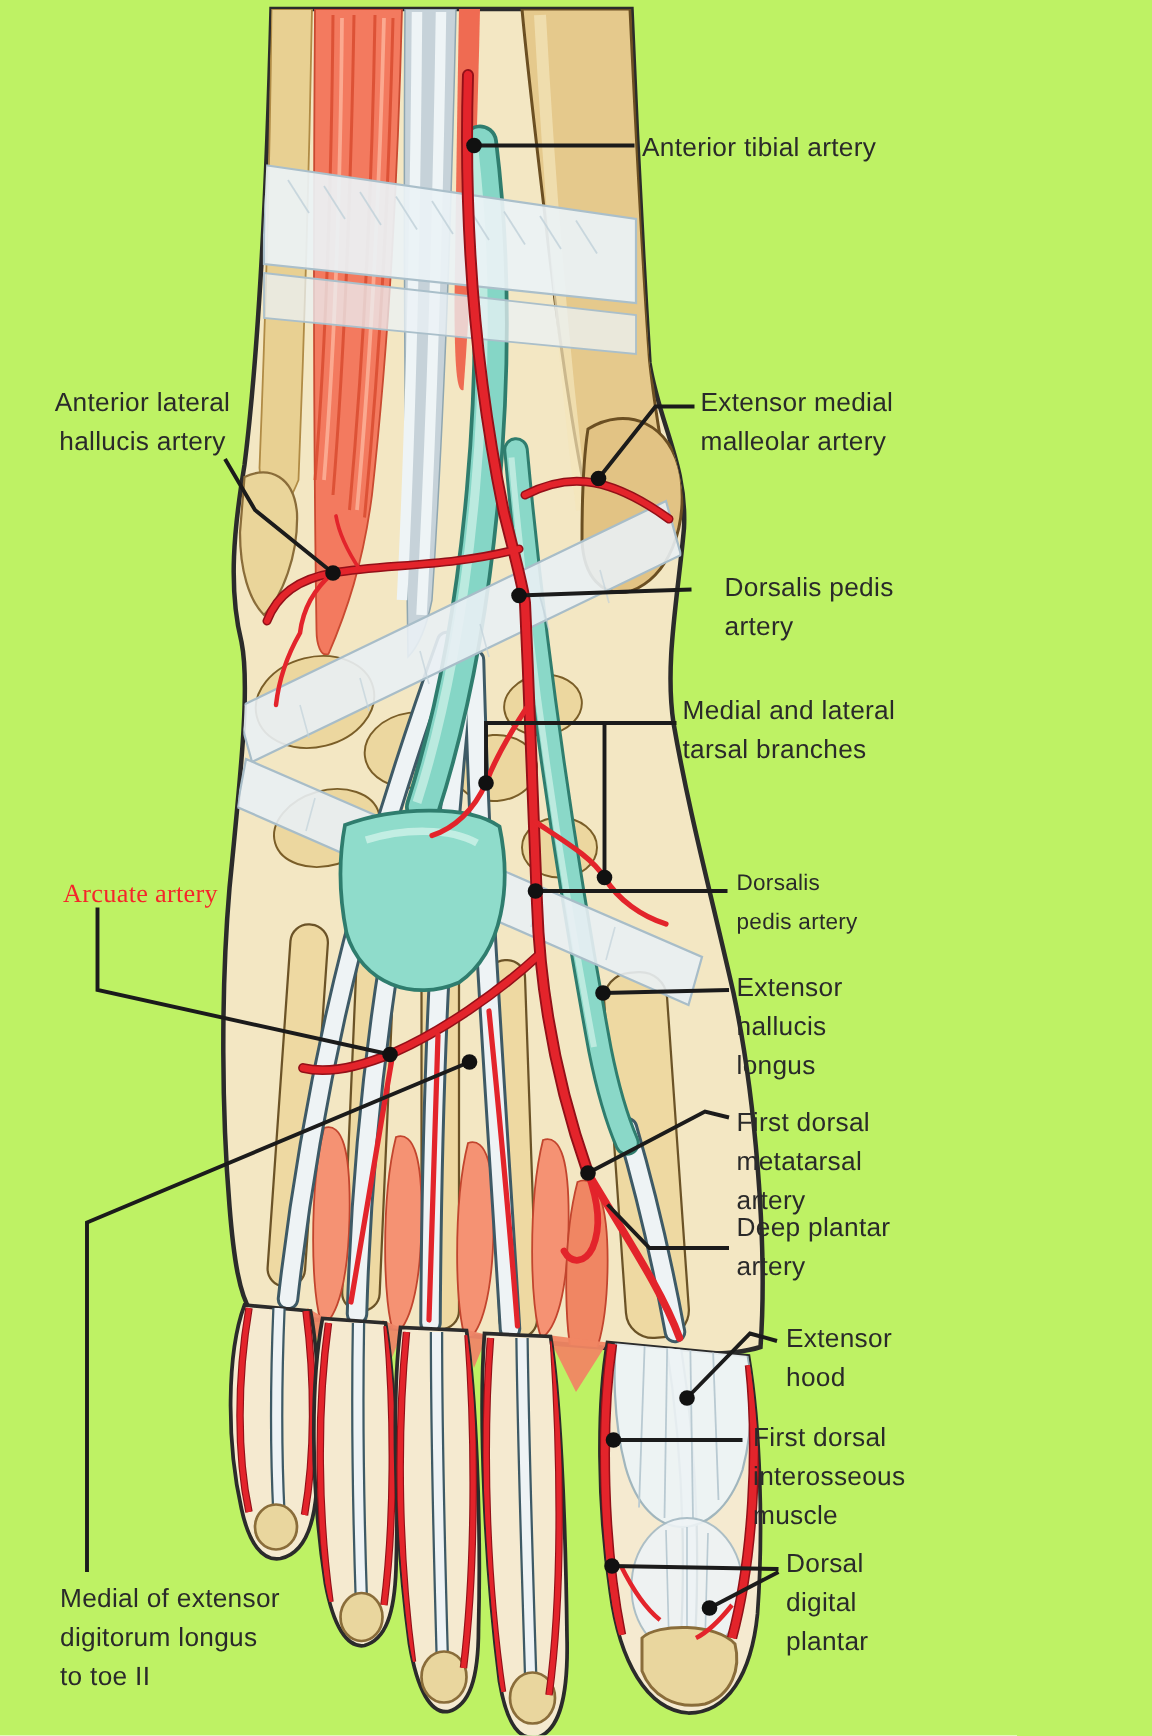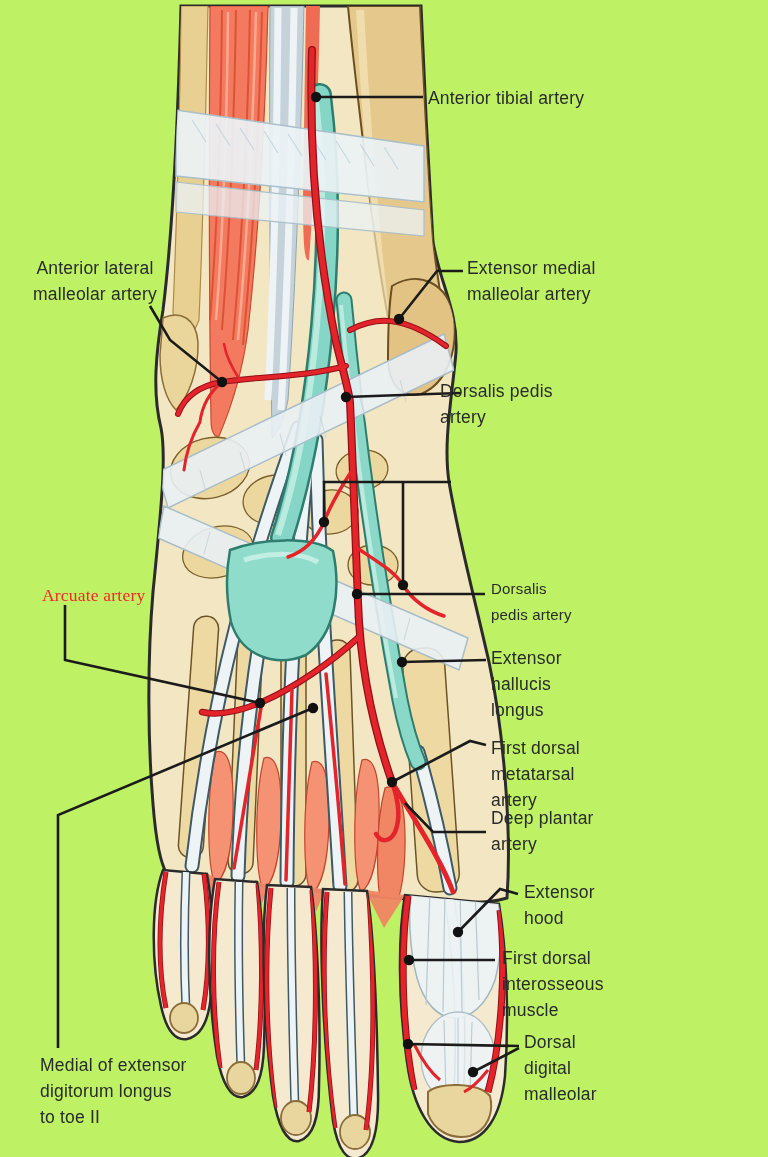--- a/index.html
+++ b/index.html
@@ -304,41 +304,43 @@
     <circle cx="458" cy="932" r="5.2"></circle>
     <circle cx="409" cy="960" r="5.2"></circle>
     <circle cx="408" cy="1044" r="5.2"></circle>
     <circle cx="473" cy="1072" r="5.2"></circle>
     <circle cx="313" cy="708" r="5.2"></circle>
   </g>
 </svg>
 
 <div class="label" style="left:428px;top:85px;">Anterior tibial artery</div>
 <div class="label center" style="left:14px;top:255px;width:162px;">Anterior lateral
-malleolar artery</div>
+hallucis artery</div>
 <div class="label" style="left:467px;top:255px;">Extensor medial
 malleolar artery</div>
-<div class="label" style="left:440px;top:378px;">Dorsalis pedis
+<div class="label" style="left:483px;top:378px;">Dorsalis pedis
 artery</div>
+<div class="label" style="left:455px;top:460px;">Medial and lateral
+tarsal branches</div>
 <div class="label big" style="left:491px;top:576px;">Dorsalis
 pedis artery</div>
 <div class="label red" style="left:42px;top:582px;">Arcuate artery</div>
 <div class="label" style="left:491px;top:645px;">Extensor
 hallucis
 longus</div>
 <div class="label" style="left:491px;top:735px;">First dorsal
 metatarsal
 artery</div>
 <div class="label" style="left:491px;top:805px;">Deep plantar
 artery</div>
 <div class="label" style="left:524px;top:879px;">Extensor
 hood</div>
 <div class="label" style="left:502px;top:945px;">First dorsal
 interosseous
 muscle</div>
 <div class="label" style="left:524px;top:1029px;">Dorsal
 digital
-malleolar</div>
+plantar</div>
 <div class="label" style="left:40px;top:1052px;">Medial of extensor
 digitorum longus
 to toe II</div>
 
 </div>
 
 </body></html>

